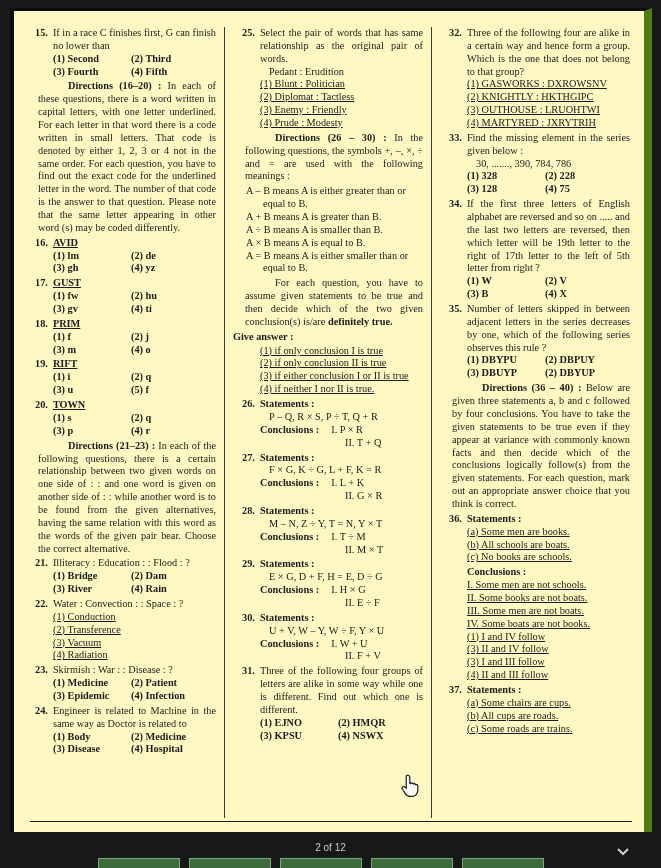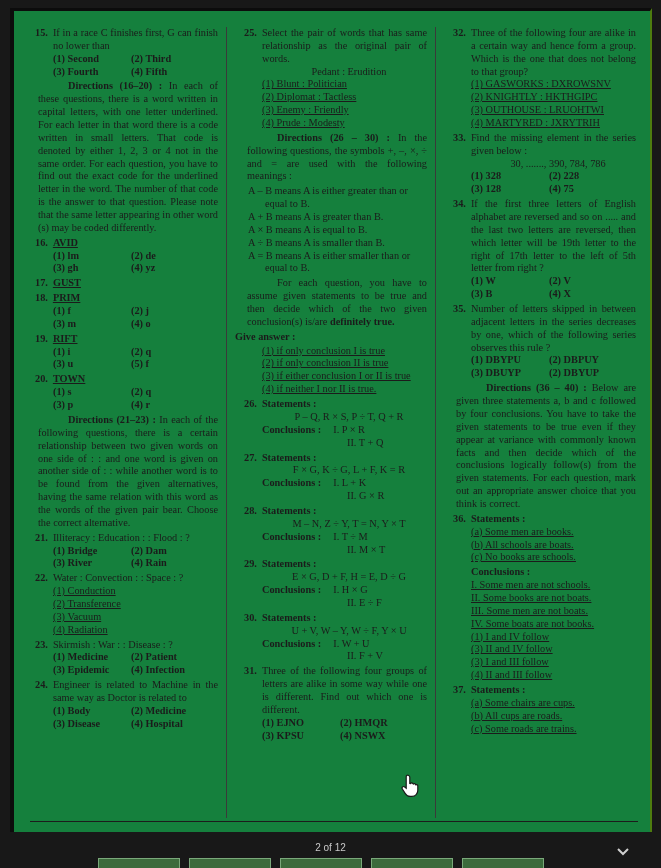--- a/index.html
+++ b/index.html
@@ -10,24 +10,24 @@
     background: #181818;
     overflow: hidden;
     position: relative;
     font-family: "Liberation Serif", serif;
   }
   .viewer { position: absolute; inset: 0; }
 
   .page {
     position: absolute; left: 10px; top: 8px;
     width: 642px; height: 824px;
-    background: #15803d;
+    background: #fef9c3;
     border-left: 4px solid #0c0c0c;
     border-top: 3px solid #0c0c0c;
-    border-right: 2px solid #4d7c0f;
+    border-right: 8px solid #4d7c0f;
     padding: 16px 6px 14px 4px;
     overflow: hidden;
   }
   .cols { display: flex; height: 100%; }
   .col {
     flex: 1 1 0;
     padding: 0 8px;
     font-size: 10.3px;
     line-height: 1.25;
     color: #1b1b1b;
@@ -48,21 +48,21 @@
   .o2 {
     padding-left: 27px;
     display: grid;
     grid-template-columns: 72px 1fr;
     column-gap: 6px;
     font-weight: bold;
   }
   .o1 { padding-left: 27px; margin: 0 0 2px 0; }
   .orow { padding-left: 15px; text-indent: -15px; text-decoration: underline; }
 
-  .cline { padding-left: 36px; text-align: center; }
+  .cline { padding-left: 36px; }
   .lblline { padding-left: 27px; }
 
   .conc { padding-left: 27px; }
   .concrow1 .b { margin-right: 12px; }
   .concrest { margin-left: 85px; }
 
   .means { margin: 0 0 2px 0; }
   .mean { padding-left: 30px; text-indent: -17px; }
 
   .bottom-rule {
@@ -112,20 +112,26 @@
             <p class="qbody"><span class="b qnum">16.</span><span class="b u">AVID</span></p>
             <div class="o2">
               <div class="opt">(1) lm</div>
               <div class="opt">(2) de</div>
               <div class="opt">(3) gh</div>
               <div class="opt">(4) yz</div>
             </div>
           </div>
           <div class="q">
             <p class="qbody"><span class="b qnum">17.</span><span class="b u">GUST</span></p>
+            <div class="o2">
+              <div class="opt">(1) fw</div>
+              <div class="opt">(2) hu</div>
+              <div class="opt">(3) gv</div>
+              <div class="opt">(4) ti</div>
+            </div>
           </div>
           <div class="q">
             <p class="qbody"><span class="b qnum">18.</span><span class="b u">PRIM</span></p>
             <div class="o2">
               <div class="opt">(1) f</div>
               <div class="opt">(2) j</div>
               <div class="opt">(3) m</div>
               <div class="opt">(4) o</div>
             </div>
           </div>
@@ -193,22 +199,22 @@
               <div class="orow">(1) Blunt : Politician</div>
               <div class="orow">(2) Diplomat : Tactless</div>
               <div class="orow">(3) Enemy : Friendly</div>
               <div class="orow">(4) Prude : Modesty</div>
             </div>
           </div>
           <div class="dirp"><span class="b">Directions (26 – 30) : </span><span>In the following questions, the symbols +, –, ×, ÷ and = are used with the following meanings :</span></div>
           <div class="means">
             <div class="mean">A – B means A is either greater than or equal to B.</div>
             <div class="mean">A + B means A is greater than B.</div>
+            <div class="mean">A ÷ B means A is smaller than B.</div>
             <div class="mean">A × B means A is equal to B.</div>
-            <div class="mean">A ÷ B means A is smaller than B.</div>
             <div class="mean">A = B means A is either smaller than or equal to B.</div>
           </div>
           <div class="para"><span>For each question, you have to assume given statements to be true and then decide which of the two given conclusion(s) is/are </span><span class="b">definitely true.</span></div>
           <div class="flushp"><span class="b">Give answer :</span></div>
           <div class="o1">
             <div class="orow">(1) if only conclusion I is true</div>
             <div class="orow">(2) if only conclusion II is true</div>
             <div class="orow">(3) if either conclusion I or II is true</div>
             <div class="orow">(4) if neither I nor II is true.</div>
           </div>

